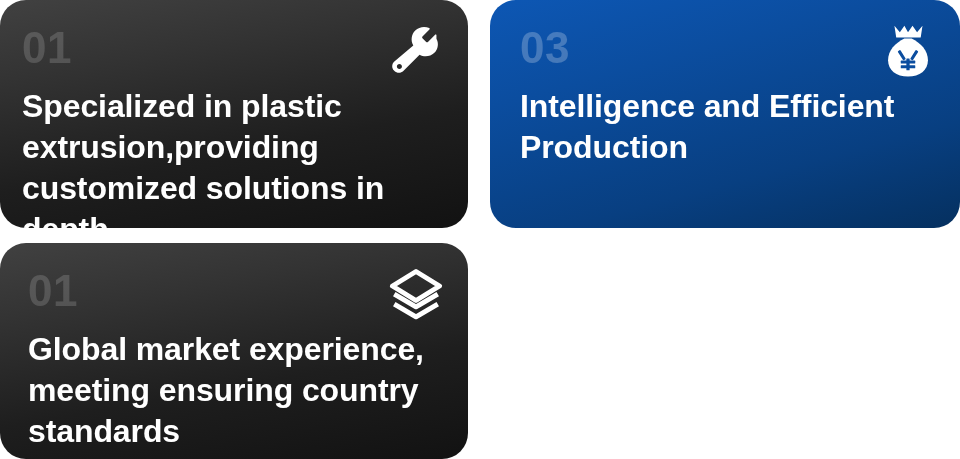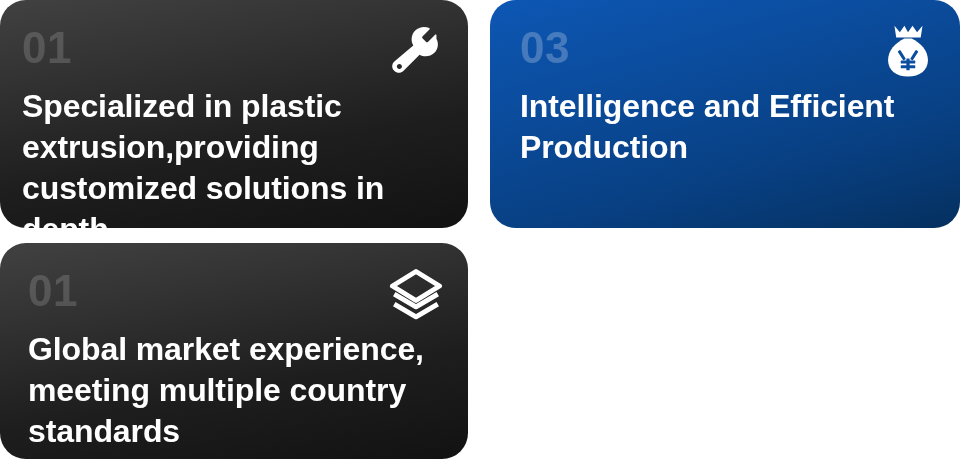--- a/index.html
+++ b/index.html
@@ -128,21 +128,21 @@
           <rect x="24" y="47.6" width="16" height="3.2" rx="0.6"></rect>
           <rect x="23.4" y="30.4" width="3.4" height="12" rx="1" transform="rotate(-32 25.1 36.4)"></rect>
           <rect x="37.2" y="30.4" width="3.4" height="12" rx="1" transform="rotate(32 38.9 36.4)"></rect>
         </g>
       </svg>
     </div>
   </div>
 
   <div class="card card--dark card--c4">
     <div class="card-number">01</div>
-    <div class="card-text">Global market experience, meeting multiple country standards</div>
+    <div class="card-text">Global market experience, meeting ensuring country standards</div>
     <div class="card-icon card-icon--layers">
       <svg viewBox="0 0 68 64" width="62" height="58" aria-hidden="true">
         <g fill="none" stroke="#ffffff" stroke-width="5.4" stroke-linejoin="round">
 
           <path d="M34 5 L60 21 L34 37 L8 21 Z"></path>
 
           <path d="M10 30 L34 44 L58 30"></path>
 
           <path d="M10 41 L34 55 L58 41"></path>
         </g>

